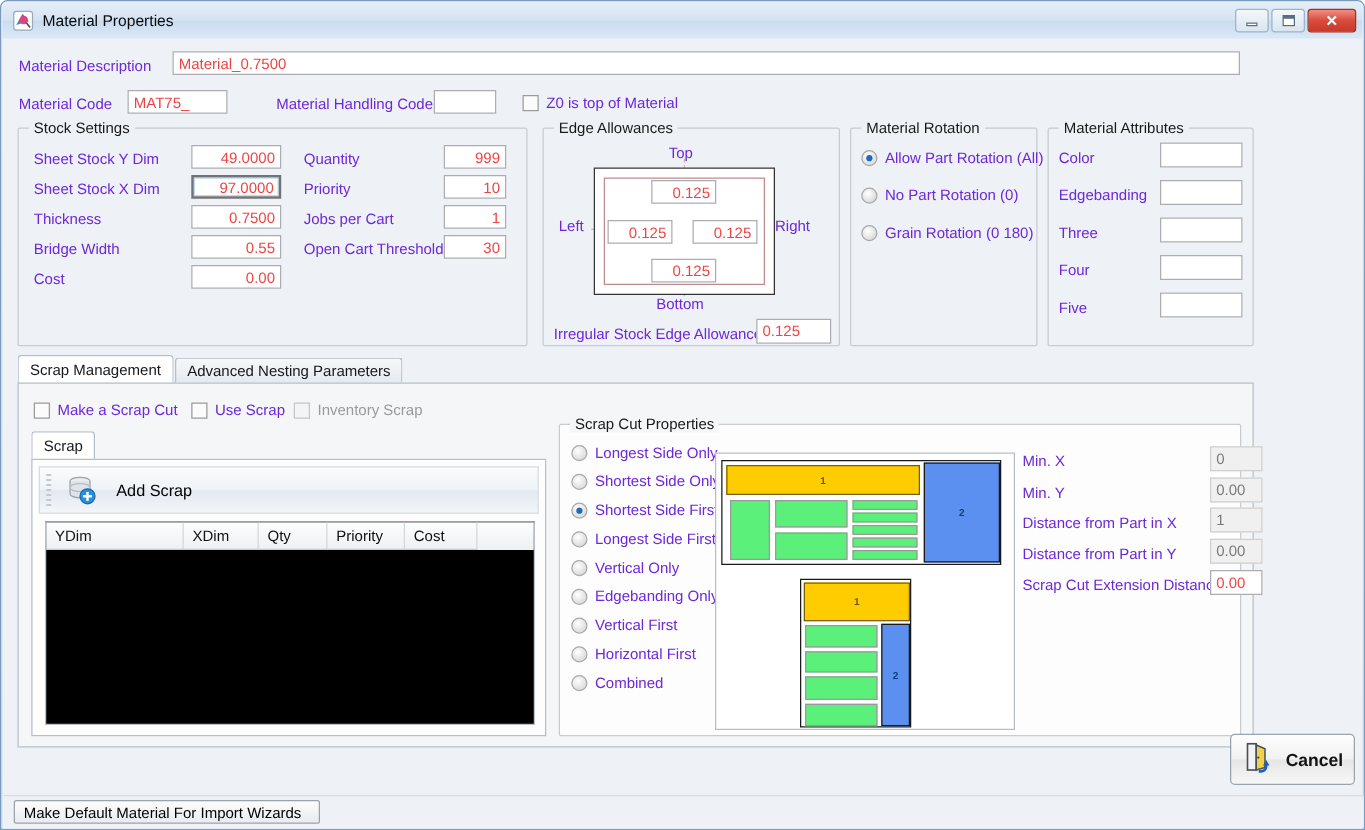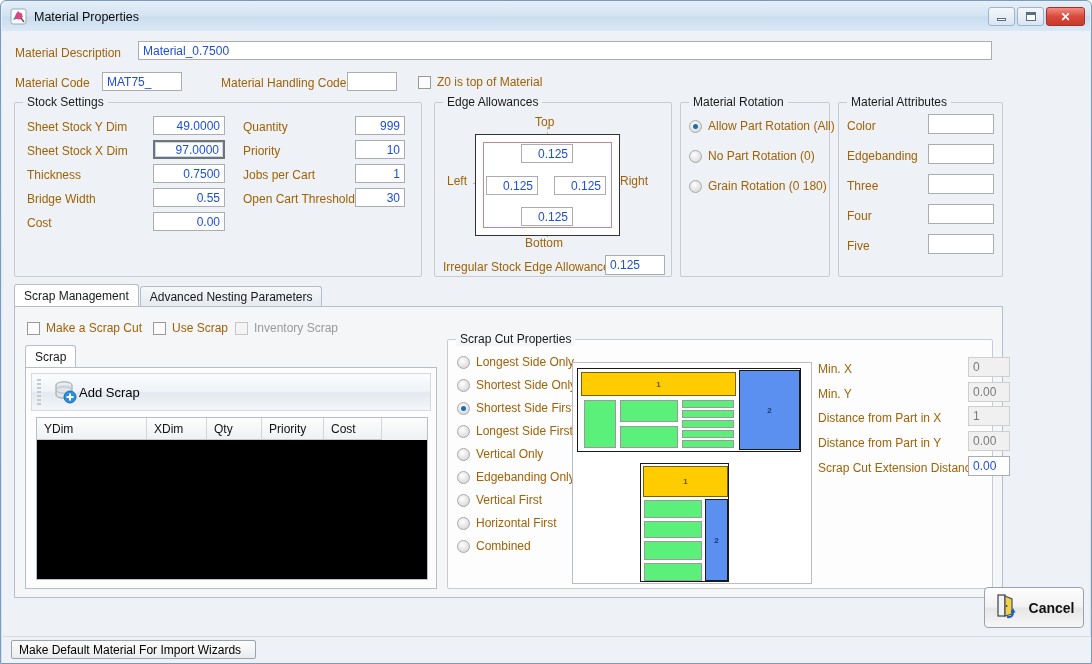--- a/index.html
+++ b/index.html
@@ -35,24 +35,24 @@
     width:39px;
     background:linear-gradient(to bottom,#f08e84,#d94b3c 50%,#c6392b);
     border:1px solid #a33124; color:#fff; font-weight:bold; font-size:12px;
   }
   .wb .min-g { width:9px; height:3px; border:1px solid #5a6e82; background:#fff; margin-top:6px; }
   .wb .max-g { width:10px; height:9px; border:1px solid #5a6e82; border-top-width:3px; background:#fff; }
 
   
   .client { position:absolute; left:1px; top:30px; width:1088px; height:632px; background:#eef2f6; }
 
-  .lbl { font-size:12px; color:#a16207; white-space:nowrap; }
+  .lbl { font-size:12px; color:#6d28d9; white-space:nowrap; }
   .tf {
     background:#fff; border:1px solid #abadb3; font-size:12px;
-    padding:1px 4px; color:#1d4ed8; font-family:"Liberation Sans",sans-serif;
+    padding:1px 4px; color:#ef4444; font-family:"Liberation Sans",sans-serif;
     display:flex; align-items:center;
   }
   .tf.r { justify-content:flex-end; }
   .tf.focus { border:2px solid #737373; box-shadow:inset 0 0 0 1px #bcd9f2; }
   .tf.dis { background:#f0f0f0; border:1px solid #cfcfcf; color:#7a7a7a; }
 
   
   .grp { position:absolute; border:1px solid #c8ccd0; border-radius:2px; background:transparent; }
   .grp > .cap {
     position:absolute; top:-8px; left:8px; background:#eef2f6;
@@ -82,21 +82,21 @@
     color:#16181a; margin-right:1px;
   }
   .tab.active { background:#ffffff; height:23px; }
   .tabpanel { position:absolute; border:1px solid #b6bfc8; background:#f4f6f8; }
 
   
   .toolbar {
     position:absolute; background:linear-gradient(to bottom,#fbfcfd 0%,#eff3f7 48%,#e3e9f0 52%,#f3f6f9 100%);
     border:1px solid #d4dae0; display:flex; align-items:center;
   }
-  .tbitem { display:flex; align-items:center; gap:2px; padding:0 10px; cursor:default; }
+  .tbitem { display:flex; align-items:center; gap:16px; padding:0 10px; cursor:default; }
   .tbitem .t { font-size:13px; }
 
   
   .grid { position:absolute; background:#000000; border:1px solid #b9bec4; }
   .gridhead { display:flex; height:22px;
     background:linear-gradient(to bottom,#fdfdfd,#eef0f2); }
   .gh { border-right:1px solid #d3d6d9; border-bottom:1px solid #c7cacd;
     display:flex; align-items:center; padding-left:7px; font-size:12px; color:#111; }
 
   

